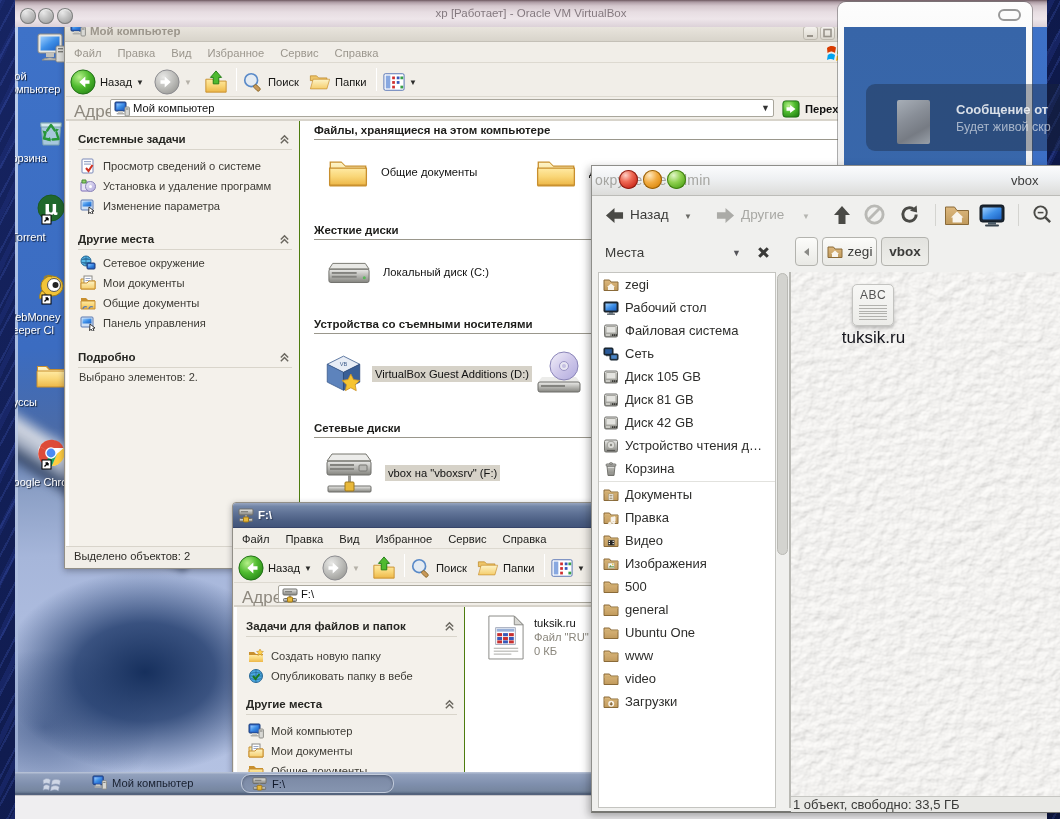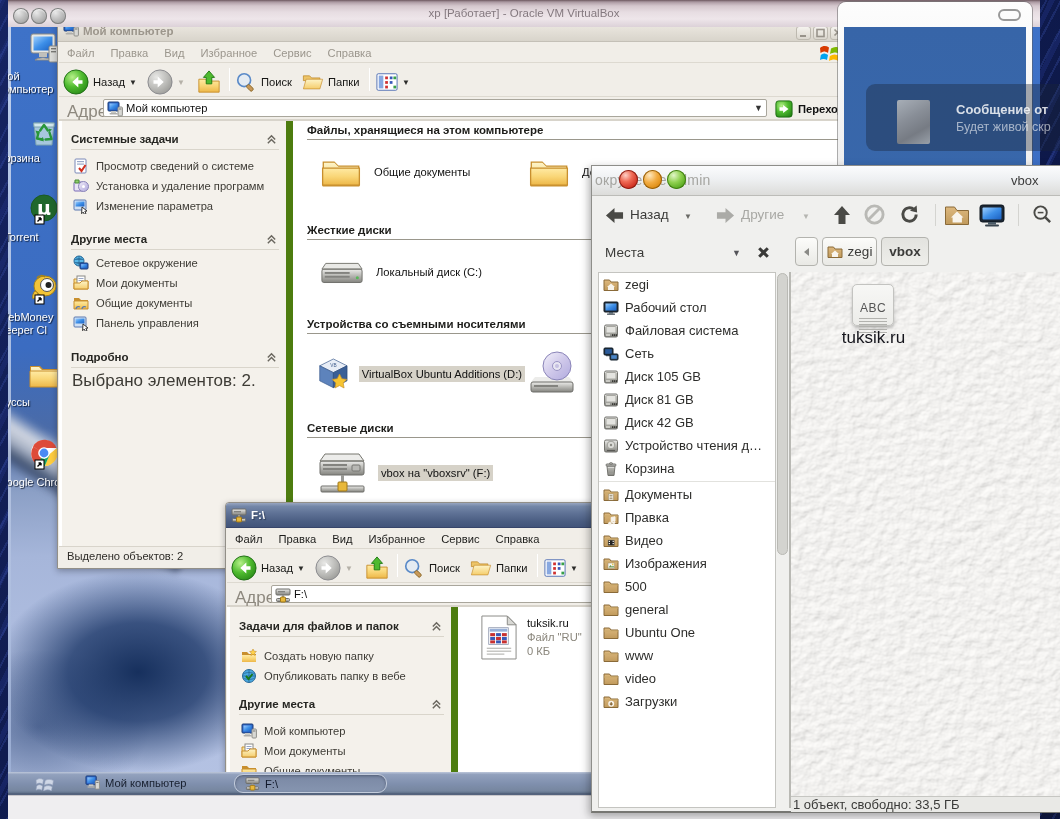--- a/index.html
+++ b/index.html
@@ -11,21 +11,21 @@
 .i-xp-vbox{width:48px;height:48px;}
 .i-xp-cd{width:54px;height:50px;}
 
 
 .host-wall{position:absolute;inset:0;background:
   repeating-linear-gradient(118deg, rgba(62,86,180,.28) 0 2px, rgba(0,0,0,0) 2px 13px),
   repeating-linear-gradient(116deg, rgba(30,46,120,.5) 0 5px, rgba(0,0,0,0) 5px 23px),
   linear-gradient(135deg,#162462 0%,#101c50 40%,#0a1441 100%);}
 
 
-.vbox-win{position:absolute;left:8px;top:0;width:1032px;height:819px;}
+.vbox-win{position:absolute;left:15px;top:0;width:1032px;height:819px;}
 .vbox-titlebar{position:absolute;left:0;top:0;right:0;height:27px;
   background:linear-gradient(180deg,#5f4a50 0%,#8d7a82 3%,#b4a3ab 10%,#d4c7cd 22%,#e7dde2 45%,#eee6ea 70%,#dcd1d8 100%);}
 .mb{position:absolute;top:8px;width:16px;height:16px;border-radius:50%;
   background:radial-gradient(circle at 35% 30%, #e8e8e8 0%, #c2c2c2 40%, #8f8f8f 100%);
   box-shadow:inset 0 0 0 1px #7e7e7e, inset 0 2px 2px rgba(255,255,255,.8);}
 .vbox-title{position:absolute;left:0;right:0;top:7px;text-align:center;font-size:11.5px;color:#84797f;}
 .vm-screen{position:absolute;left:0;top:27px;right:0;height:768px;overflow:hidden;}
 .vbox-status{position:absolute;left:0;top:795px;right:0;height:24px;background:#efeef0;border-top:1px solid #c9c7cb;}
 
 
@@ -64,27 +64,27 @@
 .xp-mflag{margin-left:auto;margin-right:4px;}
 .xp-trow{position:absolute;left:1px;right:1px;background:#f1eee8;border-bottom:1px solid #ddd9d0;}
 .xp-arow{position:absolute;left:1px;right:1px;background:#f1eee8;border-bottom:2px solid #d8d4cb;}
 .xp-alabel{position:absolute;left:8px;top:5px;font-size:17px;color:#8d887e;}
 .xp-afield{position:absolute;left:44px;top:2px;height:18px;background:#fff;border:1px solid #a9a69c;border-radius:2px;}
 .xp-afield .av{position:absolute;left:22px;top:2px;font-size:11.2px;color:#111;white-space:nowrap;}
 .xp-afield .ad{position:absolute;right:3px;top:3px;font-size:9px;color:#333;}
 .xp-afield svg{position:absolute;left:3px;top:1px;}
 .xp-go{position:absolute;display:flex;align-items:center;gap:5px;font-size:11.2px;color:#111;font-weight:bold;}
 .xp-body{position:absolute;left:1px;right:1px;background:#fff;}
-.xp-pane{position:absolute;left:3px;top:0;bottom:0;background:#f4f1eb;border-right:7px solid #4d7c0f;}
+.xp-pane{position:absolute;left:3px;top:0;bottom:0;background:#f4f1eb;border-right:1px solid #4d7c0f;}
 .xp-ph{position:absolute;left:9px;right:7px;font-size:11.5px;font-weight:bold;color:#262622;
   border-bottom:1px solid #d9d5cb;padding-bottom:4px;}
 .xp-ph svg{position:absolute;right:2px;top:1px;}
 .xp-pi{position:absolute;left:11px;right:4px;}
 .xp-pirow{display:flex;align-items:center;gap:7px;height:20px;font-size:11.2px;color:#3d3b35;white-space:nowrap;}
-.xp-pdtl{position:absolute;left:10px;font-size:17px;color:#3d3b35;}
+.xp-pdtl{position:absolute;left:10px;font-size:11px;color:#3d3b35;}
 .xp-content{position:absolute;background:#fff;overflow:hidden;}
 .xp-gh{position:absolute;left:14px;right:6px;font-size:11.5px;font-weight:bold;color:#1d1d1a;
   border-bottom:1px solid #9a978c;padding-bottom:3px;white-space:nowrap;}
 .xp-gitems{position:absolute;left:14px;right:0;display:flex;}
 .xp-tile{display:flex;align-items:center;gap:9px;width:208px;flex:none;}
 .xp-tile .tl{font-size:11.2px;color:#111;white-space:nowrap;padding:2px 3px;}
 .xp-tile.sel .tl{background:#d6d2c8;}
 .xp-sbar{position:absolute;left:1px;right:1px;bottom:1px;height:21px;background:#f1eee8;border-top:1px solid #d8d4cb;
   font-size:11.2px;color:#2e2c28;padding:3px 0 0 8px;}
 
@@ -143,21 +143,21 @@
 .nt-srow{display:flex;align-items:center;gap:6px;height:23px;padding-left:4px;font-size:13px;color:#2d2d2b;white-space:nowrap;}
 .nt-sdiv{height:1px;background:#e2e2de;margin:1px 0;}
 .nt-scroll{position:absolute;left:184px;top:106px;width:13px;bottom:3px;background:#f0f0ee;}
 .nt-thumbv{position:absolute;left:1px;right:1px;top:1px;height:282px;background:#d3d3cf;border:1px solid #b9b9b4;border-radius:6px;}
 .nt-vline{position:absolute;left:197px;top:106px;width:2px;bottom:3px;background:#b9b9b4;}
 .nt-content{position:absolute;left:199px;top:106px;right:0;height:524px;background:#eeedeb;overflow:hidden;}
 .nt-status{position:absolute;left:199px;right:0;top:630px;height:16px;background:#e9e9e6;border-top:1px solid #c6c6c2;
   font-size:13px;color:#3a3a38;padding:0px 0 0 2px;line-height:15px;}
 .nt-file{position:absolute;left:61px;top:12px;width:42px;height:42px;border:1px solid #c3c3c0;border-radius:5px;
   background:linear-gradient(180deg,#f7f7f5,#ecece9);box-shadow:0 2px 3px rgba(80,80,80,.35);text-align:center;}
-.nt-file .abc{font-size:12px;color:#555;margin-top:16px;letter-spacing:.5px;}
+.nt-file .abc{font-size:12px;color:#555;margin-top:3px;letter-spacing:.5px;}
 .nt-file .tiny{margin:3px auto 0;width:28px;}
 .nt-file .tiny div{height:1px;background:#b2b2ae;margin-bottom:1.8px;}
 .nt-fname{position:absolute;left:20px;top:56px;width:125px;text-align:center;font-size:17px;color:#15151c;}
 </style>
 </head>
 <body>
 
 <div class="stage">
 
 <svg width="0" height="0" style="position:absolute" aria-hidden="true">
@@ -808,21 +808,21 @@
                   </svg>
               <span class="tl">Локальный диск (C:)</span>
             </div>
           </div>
           <div class="xp-gh" style="top:197px">Устройства со съемными носителями</div>
           <div class="xp-gitems" style="top:225px;height:56px;left:24px">
             <div class="xp-tile sel">
               <svg class="ic i-g3 i-xp-vbox">
                     <use href="#ic-xp-vbox"></use>
                   </svg>
-              <span class="tl">VirtualBox Ubuntu Additions (D:)</span>
+              <span class="tl">VirtualBox Guest Additions (D:)</span>
             </div>
                 <div class="xp-tile">
               <svg class="ic i-g3 i-xp-cd">
                     <use href="#ic-xp-cd"></use>
                   </svg>
               <span class="tl">CD-дисковод (E:)</span>
             </div>
           </div>
           <div class="xp-gh" style="top:301px">Сетевые диски</div>
           <div class="xp-gitems" style="top:324px;height:56px;left:24px">

